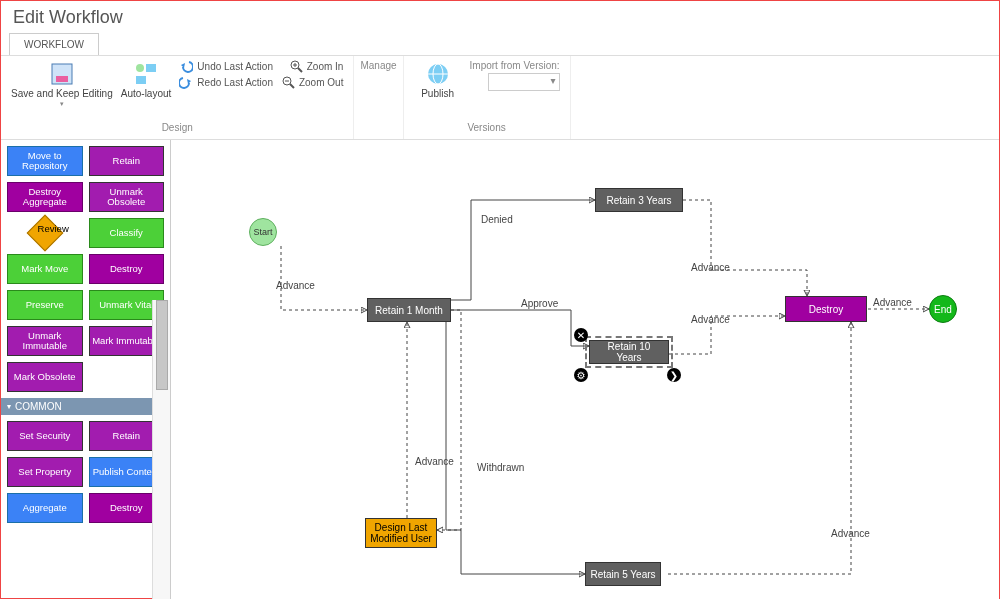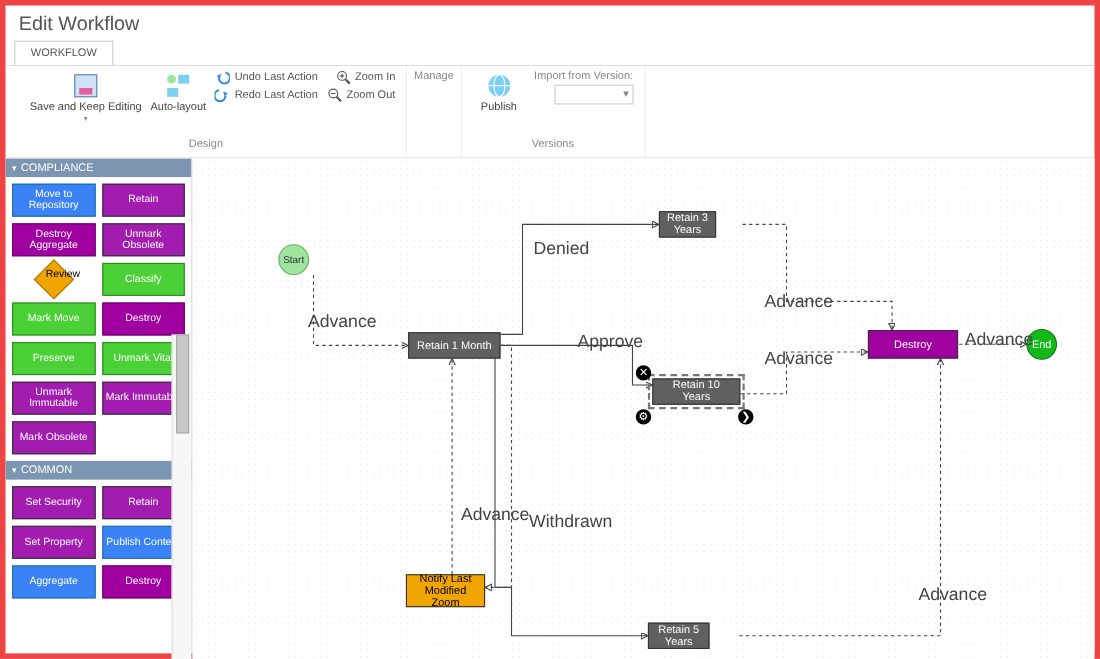--- a/index.html
+++ b/index.html
@@ -1,17 +1,17 @@
 <!DOCTYPE html>
 <html><head>
 <meta charset="utf-8">
 <style>
   * { box-sizing: border-box; }
   body { margin: 0; font-family: "Segoe UI", Arial, sans-serif; font-size: 11px; color: #333; background: #fff; overflow: hidden; }
-  .window { width: 1000px; height: 599px; position: relative; border: 5px solid #ef4444; }
+  .window { width: 1000px; height: 599px; position: relative; border: 1px solid #ef4444; }
   .title { font-size: 18px; color: #555; padding: 6px 12px 2px; font-weight: 400; }
   .tabbar { display: flex; border-bottom: 1px solid #ddd; padding-left: 8px; }
   .tab { padding: 5px 14px; font-size: 10px; color: #555; border: 1px solid #ccc; border-bottom: none; background: #fff; margin-top: 3px; }
   .ribbon { display: flex; border-bottom: 1px solid #ddd; }
   .ribbon-group { display: flex; flex-direction: column; align-items: center; padding: 2px 6px; border-right: 1px solid #eee; }
   .ribbon-body { display: flex; align-items: flex-start; height: 62px; }
   .ribbon-label { color: #888; font-size: 10px; padding: 2px 0 4px; text-align: center; width: 100%; }
   .rbtn { display: flex; flex-direction: column; align-items: center; justify-content: flex-start; padding: 2px 4px; text-align: center; min-width: 56px; cursor: default; }
   .rbtn .ic { width: 28px; height: 28px; }
   .rbtn .lbl { font-size: 10px; color: #444; line-height: 1.15; }
@@ -44,40 +44,40 @@
   .palette-scroll { flex: 1; overflow: hidden; position: relative; }
 
   .canvas { flex: 1; position: relative; background: #fff; background-image: radial-gradient(#ddd 0.5px, transparent 0.5px); background-size: 6px 6px; background-position: 0 0; }
   .node { position: absolute; display: flex; align-items: center; justify-content: center; text-align: center; color: #fff; font-size: 10px; border: 1px solid #333; padding: 2px 4px; }
   .n-gray   { background: #606060; }
   .n-orange { background: #F0A500; color: #000; }
   .n-purple { background: #A000A0; }
   .n-start  { width: 28px; height: 28px; background: #9FE49F; border: 1px solid #5fb05f; border-radius: 50%; color: #333; font-size: 9px; }
   .n-end    { width: 28px; height: 28px; background: #14B81A; border: 1px solid #0d7d12; border-radius: 50%; }
   .n-sel    { outline: 2px dashed #777; outline-offset: 2px; }
-  .elabel   { position: absolute; font-size: 16px; color: #444; background: transparent; }
+  .elabel   { position: absolute; font-size: 10px; color: #444; background: transparent; }
   .mini-ctrl { position: absolute; width: 14px; height: 14px; background: #000; border-radius: 50%; display: flex; align-items: center; justify-content: center; color: #fff; font-size: 10px; }
   svg.edges { position: absolute; top: 0; left: 0; width: 100%; height: 100%; pointer-events: none; }
   svg.edges path { fill: none; stroke: #444; stroke-width: 1; }
   svg.edges path.dashed { stroke-dasharray: 3 3; }
 </style>
 </head>
 <body>
 
 <div class="window">
   <div class="title">Edit Workflow</div>
 
   <div class="tabbar">
     <div class="tab">WORKFLOW</div>
   </div>
 
   <div class="ribbon">
     <div class="ribbon-group">
       <div class="ribbon-body">
-        <div class="rbtn" style="min-width:80px;margin-left:12px;">
+        <div class="rbtn" style="min-width:80px;">
           <svg class="ic">
               <rect x="4" y="4" width="20" height="20" fill="#cfe3f8" stroke="#4a7db3"></rect>
               <rect x="8" y="16" width="12" height="6" fill="#ea5fa0"></rect>
             </svg>
           <span class="lbl">Save and Keep Editing</span>
           <span style="font-size:7px;color:#888;">▾</span>
         </div>
         <div class="rbtn">
           <svg class="ic">
               <circle cx="8" cy="8" r="4" fill="#9FE49F"></circle>
@@ -146,21 +146,20 @@
         </div>
       </div>
       <div class="ribbon-label">Versions</div>
     </div>
   </div>
 
   <div class="content">
 
     <div class="palette">
       <div class="palette-scroll">
-        <div class="cat-hdr">COMPLIANCE</div>
         <div class="pal-grid">
           <div class="pal-item pal-blue">Move to Repository</div>
           <div class="pal-item pal-gray">Retain</div>
           <div class="pal-item pal-purple">Destroy Aggregate</div>
           <div class="pal-item pal-gray">Unmark Obsolete</div>
           <div style="display:flex;align-items:center;justify-content:center;height:30px;">
             <div class="pal-diamond">
                 <span>Review</span>
               </div>
           </div>
@@ -212,24 +211,24 @@
 
         <path class="dashed" d="M497,434 L680,434 L680,182" marker-end="url(#arr)"></path>
 
         <path class="dashed" d="M697,169 L758,169" marker-end="url(#arr)"></path>
 
         <path class="dashed" d="M280,170 L290,170 L290,390 L266,390" marker-end="url(#arr)"></path>
       </svg>
 
       <div class="node n-start" style="left:78px; top:78px;">Start</div>
       <div class="node n-gray" style="left:196px; top:158px; width:84px; height:24px;">Retain 1 Month</div>
-      <div class="node n-gray" style="left:424px; top:48px; width:52px; height:24px;">Retain 3 Years</div>
+      <div class="node n-gray" style="left:424px; top:48px; width:88px; height:24px;">Retain 3 Years</div>
       <div class="node n-gray n-sel" style="left:418px; top:200px; width:80px; height:24px;">Retain 10 Years</div>
-      <div class="node n-gray" style="left:414px; top:422px; width:56px; height:24px;">Retain 5 Years</div>
-      <div class="node n-orange" style="left:194px; top:378px; width:72px; height:30px;">Notify Last Modified Zoom</div>
+      <div class="node n-gray" style="left:414px; top:422px; width:76px; height:24px;">Retain 5 Years</div>
+      <div class="node n-orange" style="left:194px; top:378px; width:72px; height:30px;">Design Last Modified User</div>
       <div class="node n-purple" style="left:614px; top:156px; width:82px; height:26px;">Destroy</div>
       <div class="node n-end" style="left:758px; top:155px;">End</div>
 
       <div class="mini-ctrl" style="left:403px; top:188px;">✕</div>
       <div class="mini-ctrl" style="left:403px; top:228px;">⚙</div>
       <div class="mini-ctrl" style="left:496px; top:228px;">❯</div>
 
       <div class="elabel" style="left:105px; top:140px;">Advance</div>
       <div class="elabel" style="left:310px; top:74px;">Denied</div>
       <div class="elabel" style="left:350px; top:158px;">Approve</div>

